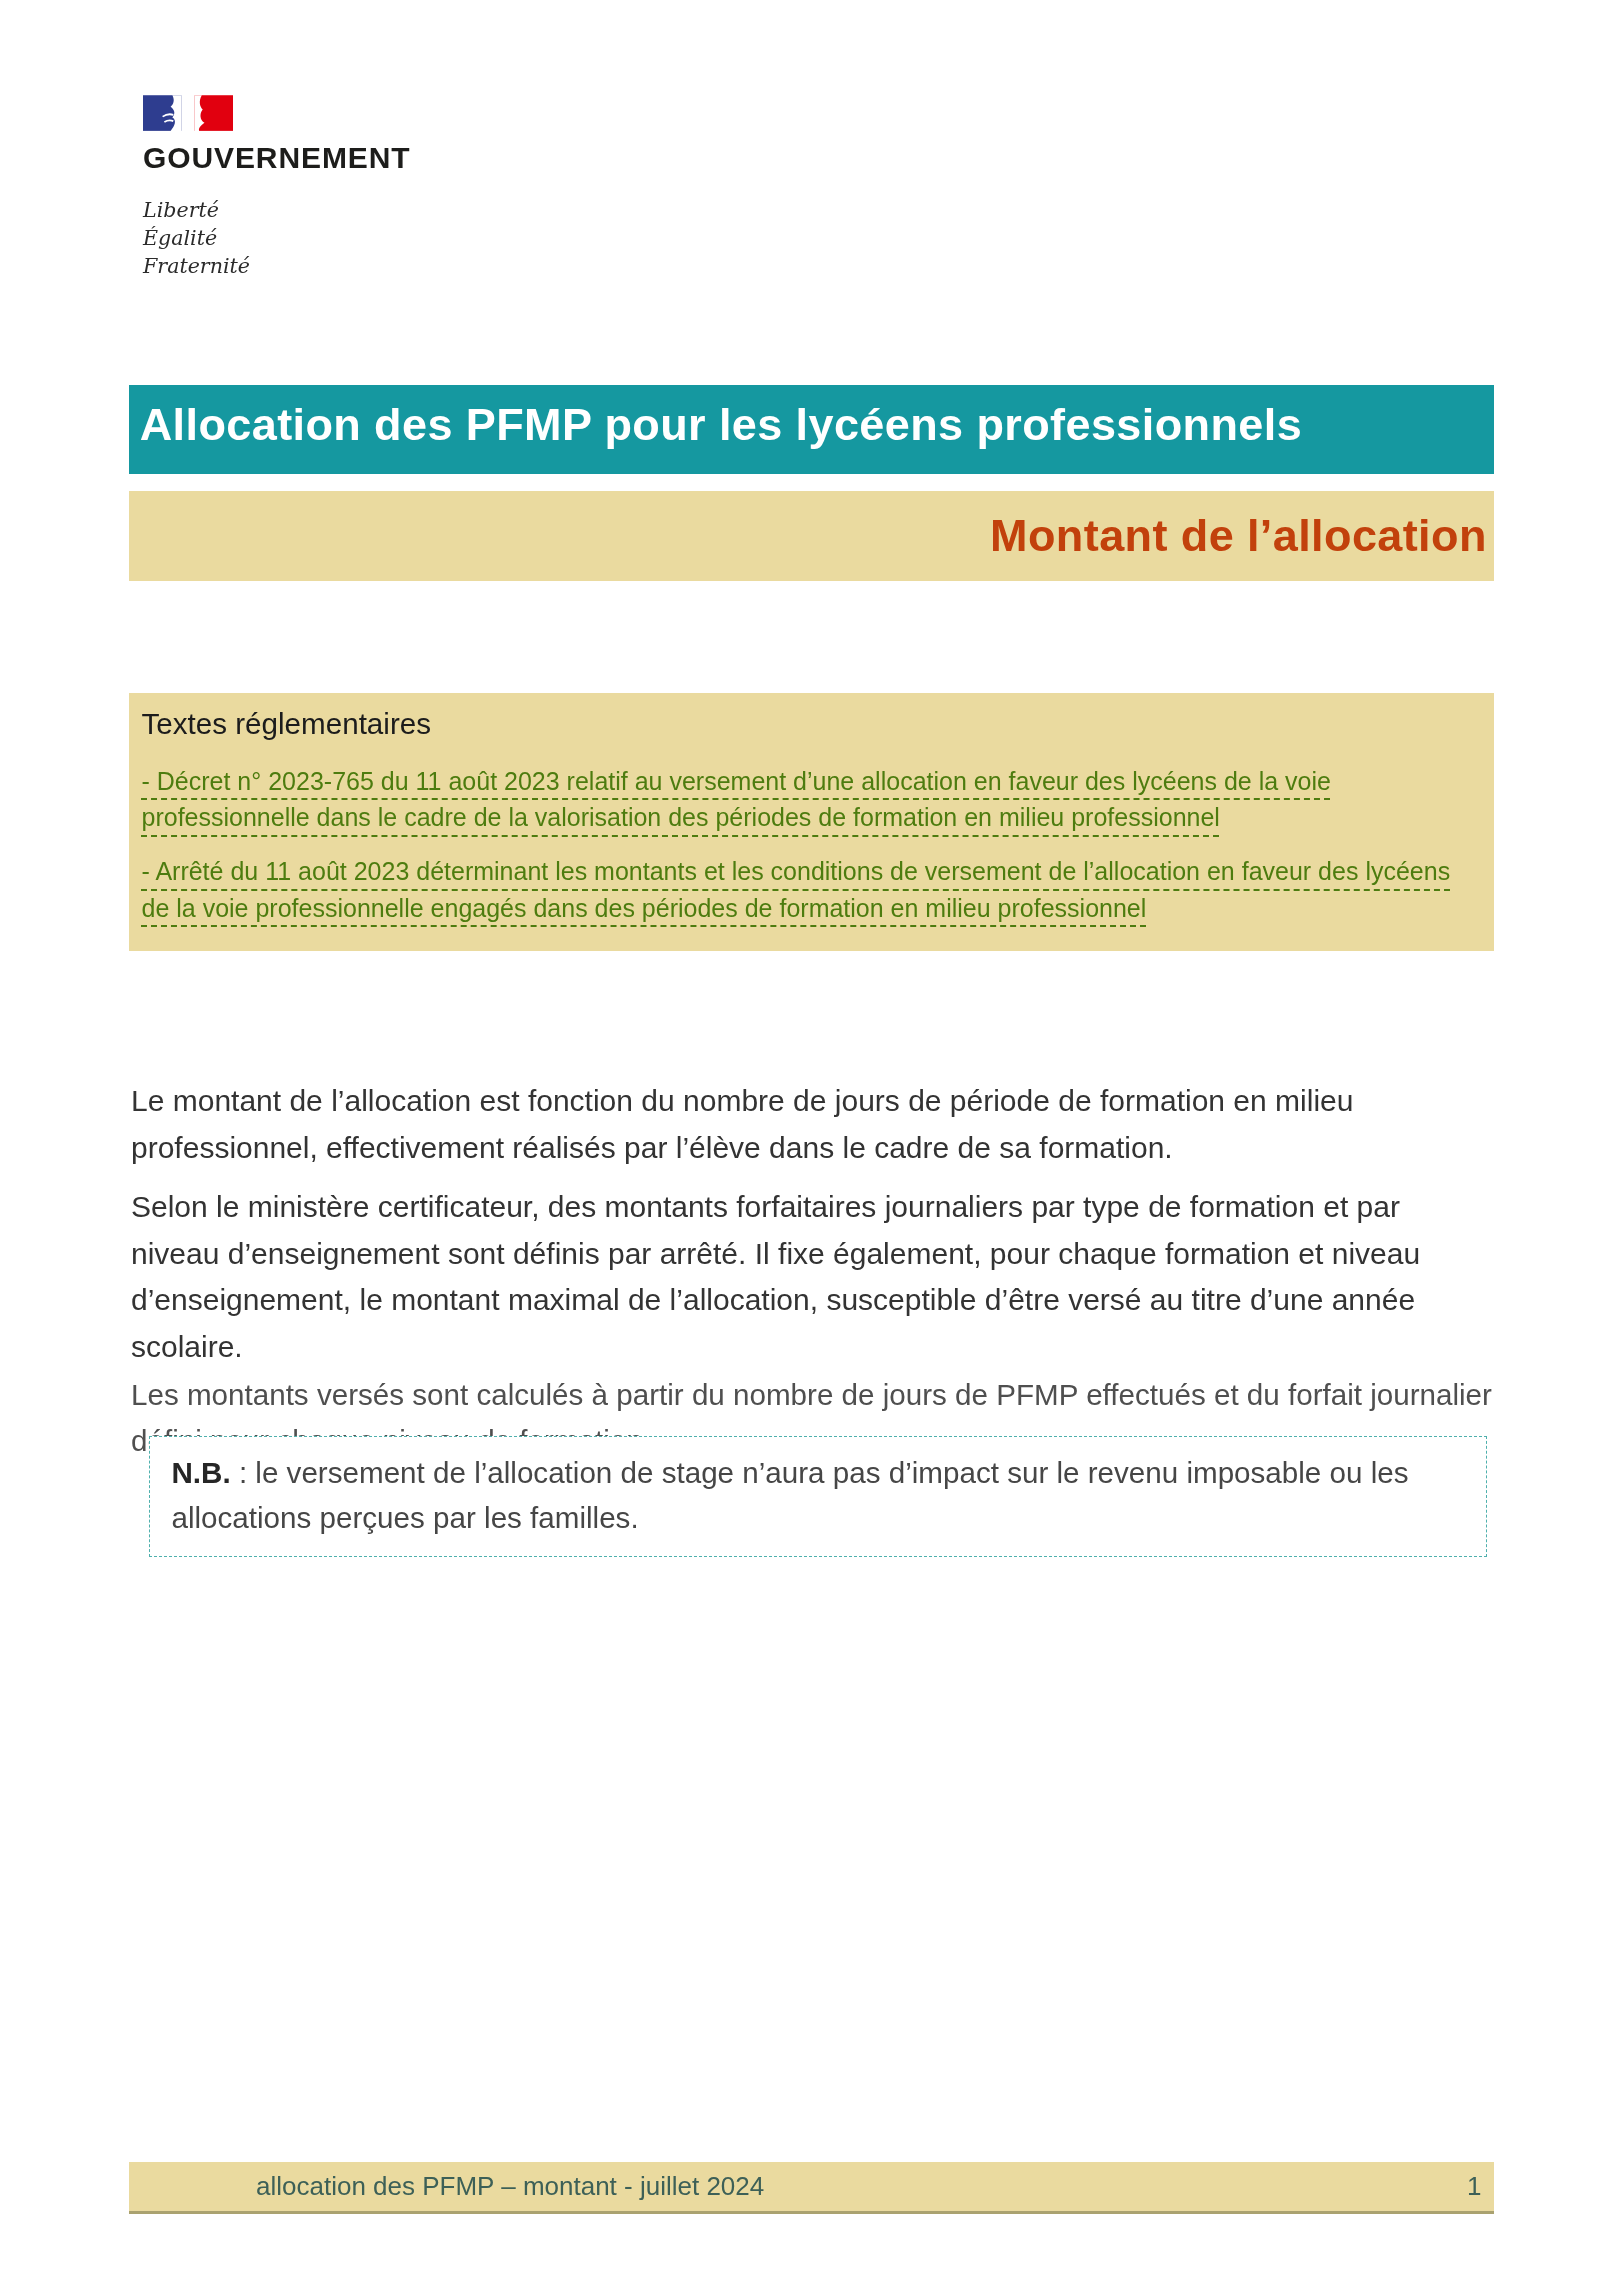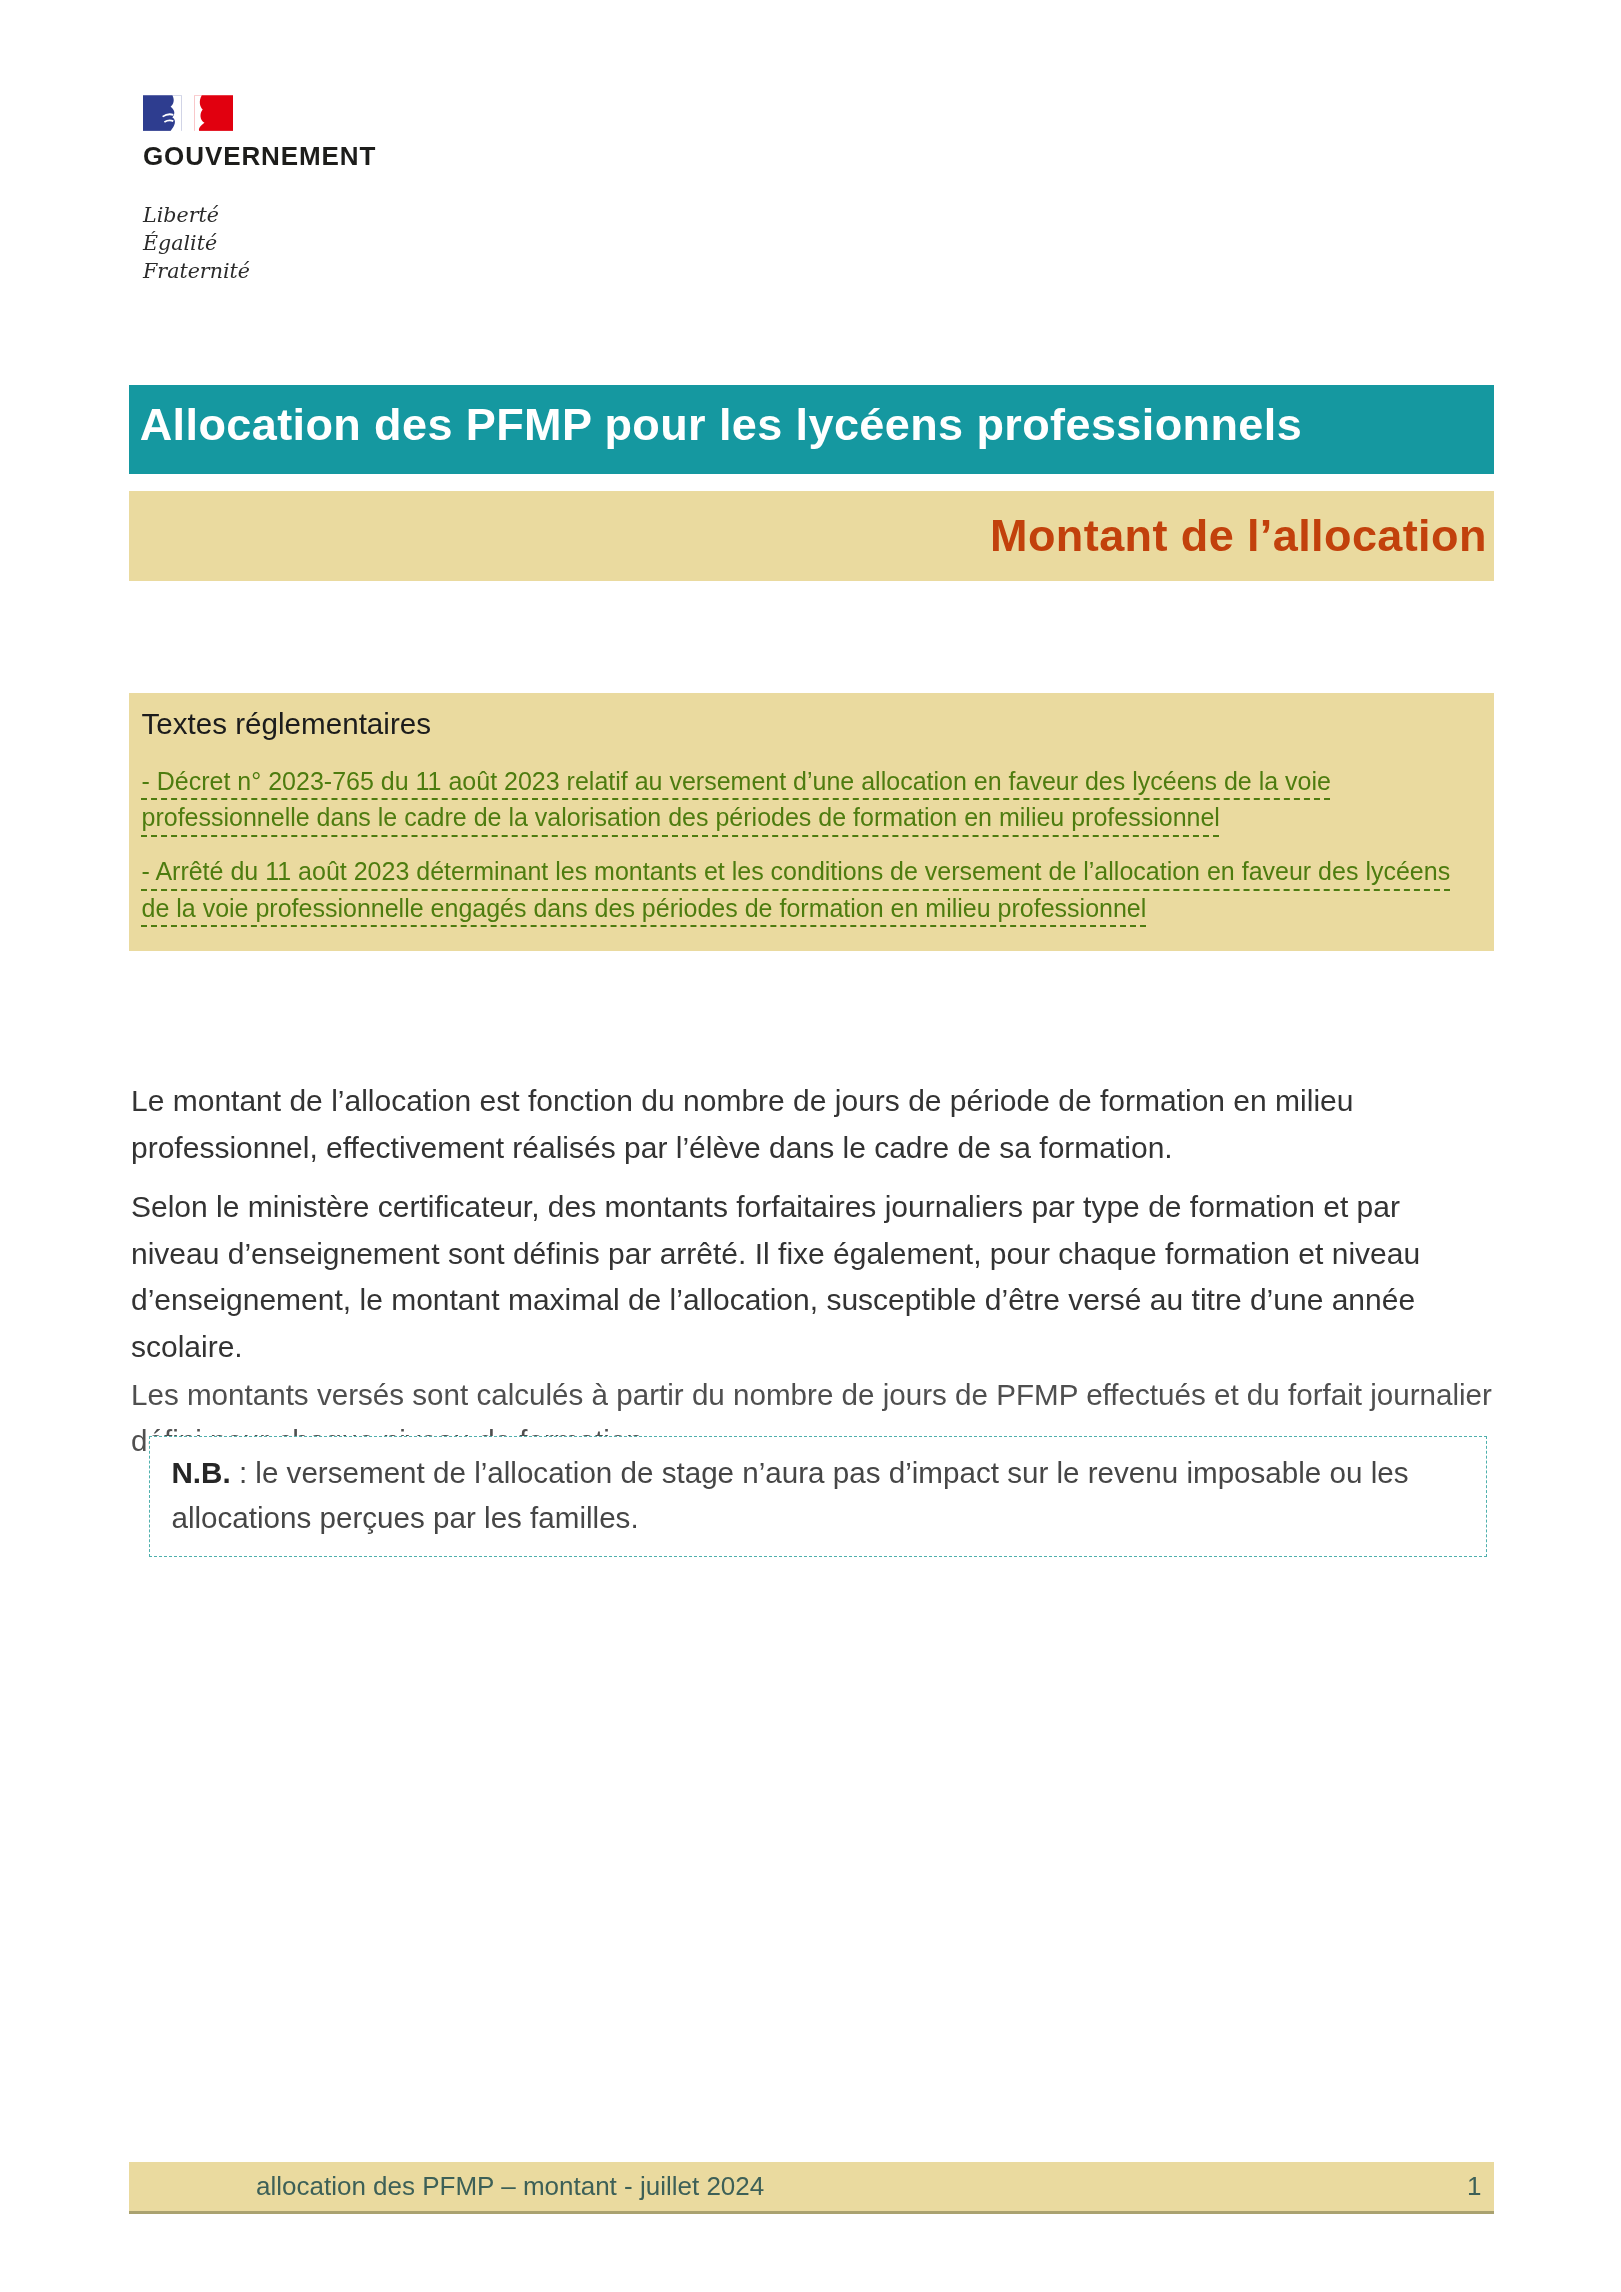--- a/index.html
+++ b/index.html
@@ -10,27 +10,27 @@
     background:#ffffff;
     font-family:"Liberation Sans", sans-serif;
     overflow:hidden;
   }
 
   
   .logo{position:absolute;left:143px;top:95px;}
   .flag{display:block;}
   .wordmark{
     margin-top:9px;
-    font-size:26px;
+    font-size:30px;
     font-weight:700;
     letter-spacing:0.9px;
     color:#1d1d1b;
   }
   .motto{
-    margin-top:29px;
+    margin-top:21px;
     font-family:"DejaVu Serif", serif;
     font-style:italic;
     font-size:20.6px;
     line-height:28px;
     color:#2b2b2b;
   }
 
   
   .banner-main{
     position:absolute;left:129px;top:385px;width:1365px;height:89px;

